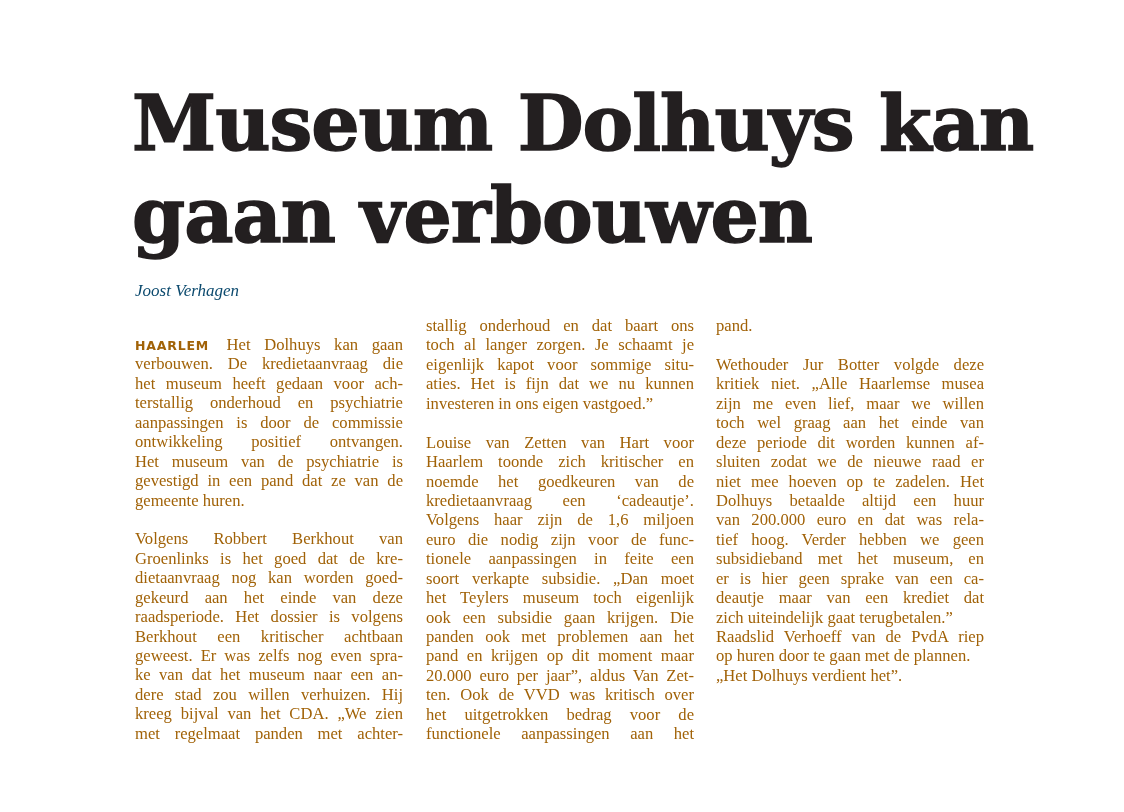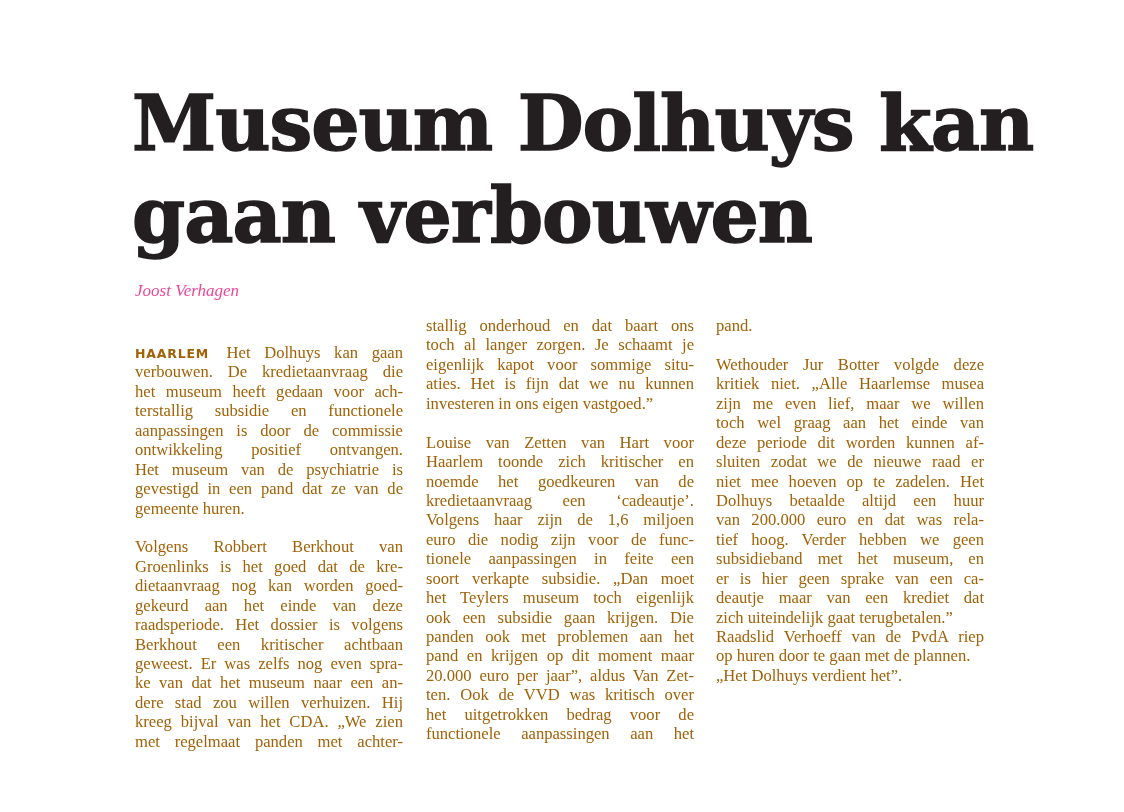--- a/index.html
+++ b/index.html
@@ -36,32 +36,32 @@
     }
     .headline span { display: block; white-space: nowrap; }
     .byline {
       position: absolute;
       left: 135px;
       top: 281px;
       font-family: "Liberation Serif", "DejaVu Serif", serif;
       font-style: italic;
       font-size: 17px;
       line-height: 20px;
-      color: #ec4899;
+      color: #0c4a6e;
     }
     .column {
       position: absolute;
       top: 316px;
       width: 268px;
       font-family: "Liberation Serif", "DejaVu Serif", serif;
       font-size: 16.6px;
       line-height: 19.45px;
       color: #a16207;
     }
-    .col-1 { left: 135px; top: 335px; margin-top: 8px; }
+    .col-1 { left: 135px; top: 335px; }
     .col-2 { left: 426px; }
     .col-3 { left: 716px; }
     .column p {
       margin: 0 0 19.45px 0;
       text-align: justify;
       text-align-last: left;
     }
     .line {
       display: block;
       text-align: justify;
@@ -90,21 +90,21 @@
     <span>gaan verbouwen</span>
   </h1>
 
   <div class="byline">Joost Verhagen</div>
 
   <div class="column col-1">
     <p>
       <span class="line"><span class="dateline">HAARLEM</span><span> Het Dolhuys kan gaan</span></span>
       <span class="line">verbouwen. De kredietaanvraag die</span>
       <span class="line">het museum heeft gedaan voor ach-</span>
-      <span class="line">terstallig subsidie en functionele</span>
+      <span class="line">terstallig onderhoud en psychiatrie</span>
       <span class="line">aanpassingen is door de commissie</span>
       <span class="line">ontwikkeling positief ontvangen.</span>
       <span class="line">Het museum van de psychiatrie is</span>
       <span class="line">gevestigd in een pand dat ze van de</span>
       <span class="line last">gemeente huren.</span>
     </p>
     <p>
       <span class="line">Volgens Robbert Berkhout van</span>
       <span class="line">Groenlinks is het goed dat de kre-</span>
       <span class="line">dietaanvraag nog kan worden goed-</span>

